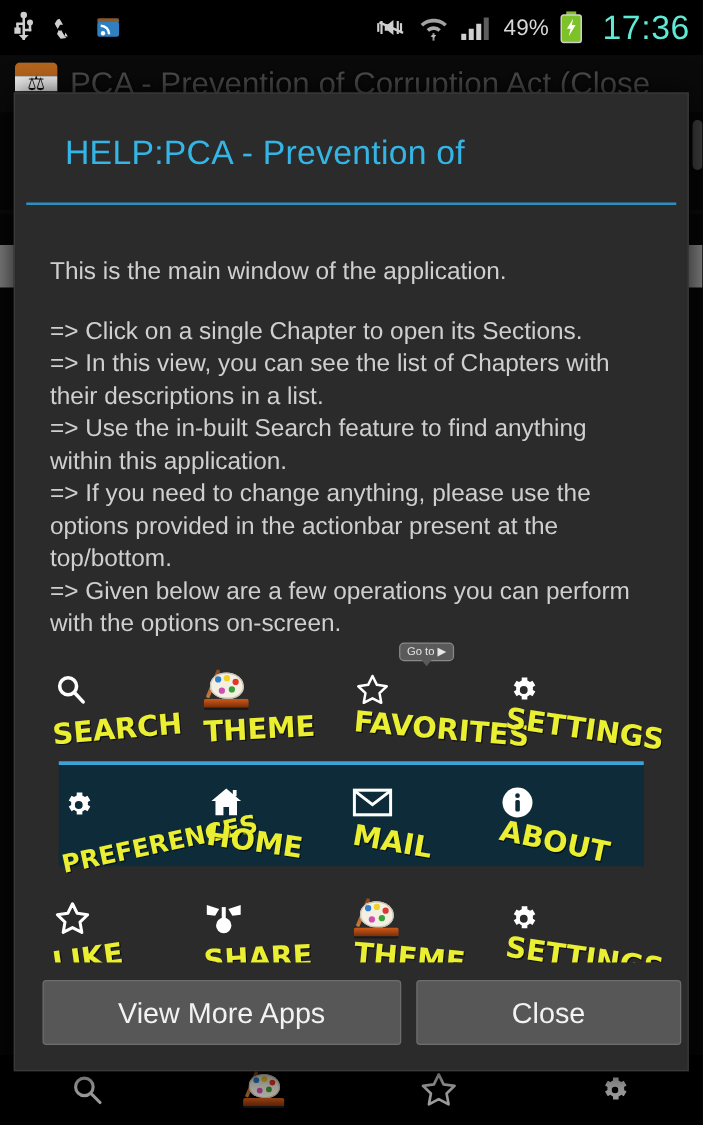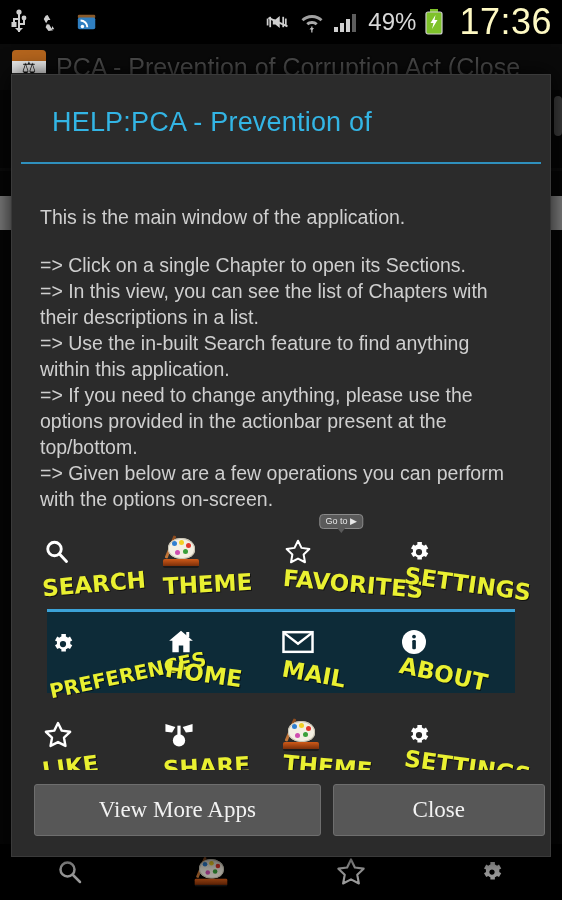--- a/index.html
+++ b/index.html
@@ -10,23 +10,23 @@
   }
   #screen{ position:relative; width:562px; height:900px; background:#050505; }
 
   
   .statusbar{
     position:absolute; left:0; top:0; width:562px; height:44px;
     background:#000; display:flex; align-items:center; padding:0 10px;
   }
   .sb-left{ display:flex; align-items:center; gap:13px; }
   .sb-right{ margin-left:auto; display:flex; align-items:center; gap:9px; }
-  .sb-clock{ color:#fef9c3; font-size:36px; letter-spacing:.5px; margin-left:7px;
+  .sb-clock{ color:#5eead4; font-size:27px; letter-spacing:.5px; margin-left:7px;
              font-family:"Liberation Sans", sans-serif; }
-  .sb-pct{ color:#d8d8d8; font-size:24px; }
+  .sb-pct{ color:#d8d8d8; font-size:18px; }
   .ico{ display:inline-block; line-height:0; }
 
   
   .actionbar{
     position:absolute; left:0; top:44px; width:562px; height:46px;
     background:#0a0a0a; display:flex; align-items:center; padding-left:12px; overflow:hidden;
   }
   .ab-icon{
     width:34px; height:34px; border-radius:4px; overflow:hidden; flex:none;
     background:#2b2b2b; position:relative;
@@ -136,21 +136,21 @@
   .palette .d4{ left:20px; top:13px; background:#3aa03a; }
   .palette .d5{ left:12px; top:14px; background:#cf4fb0; }
   .palette .brush{
     position:absolute; left:6px; top:-1px; width:3px; height:24px;
     background:linear-gradient(#8b4a1e,#c87a3a); transform:rotate(22deg);
     border-radius:1px;
   }
 
   
   .btnrow{
-    display:flex; gap:12px; padding:14px 5px 20px 22px;font-family:Liberation Serif, serif;
+    display:flex; gap:12px; padding:14px 5px 20px 22px;
   }
   .btn{
     background:#575757; border:1px solid #6e6e6e; border-radius:3px;
     color:#f2f2f2; font-size:23px; height:52px;
     display:flex; align-items:center; justify-content:center;
     cursor:pointer;
   }
   .btn-wide{ flex:1.15; }
   .btn-narrow{ flex:.85; }
 </style>

